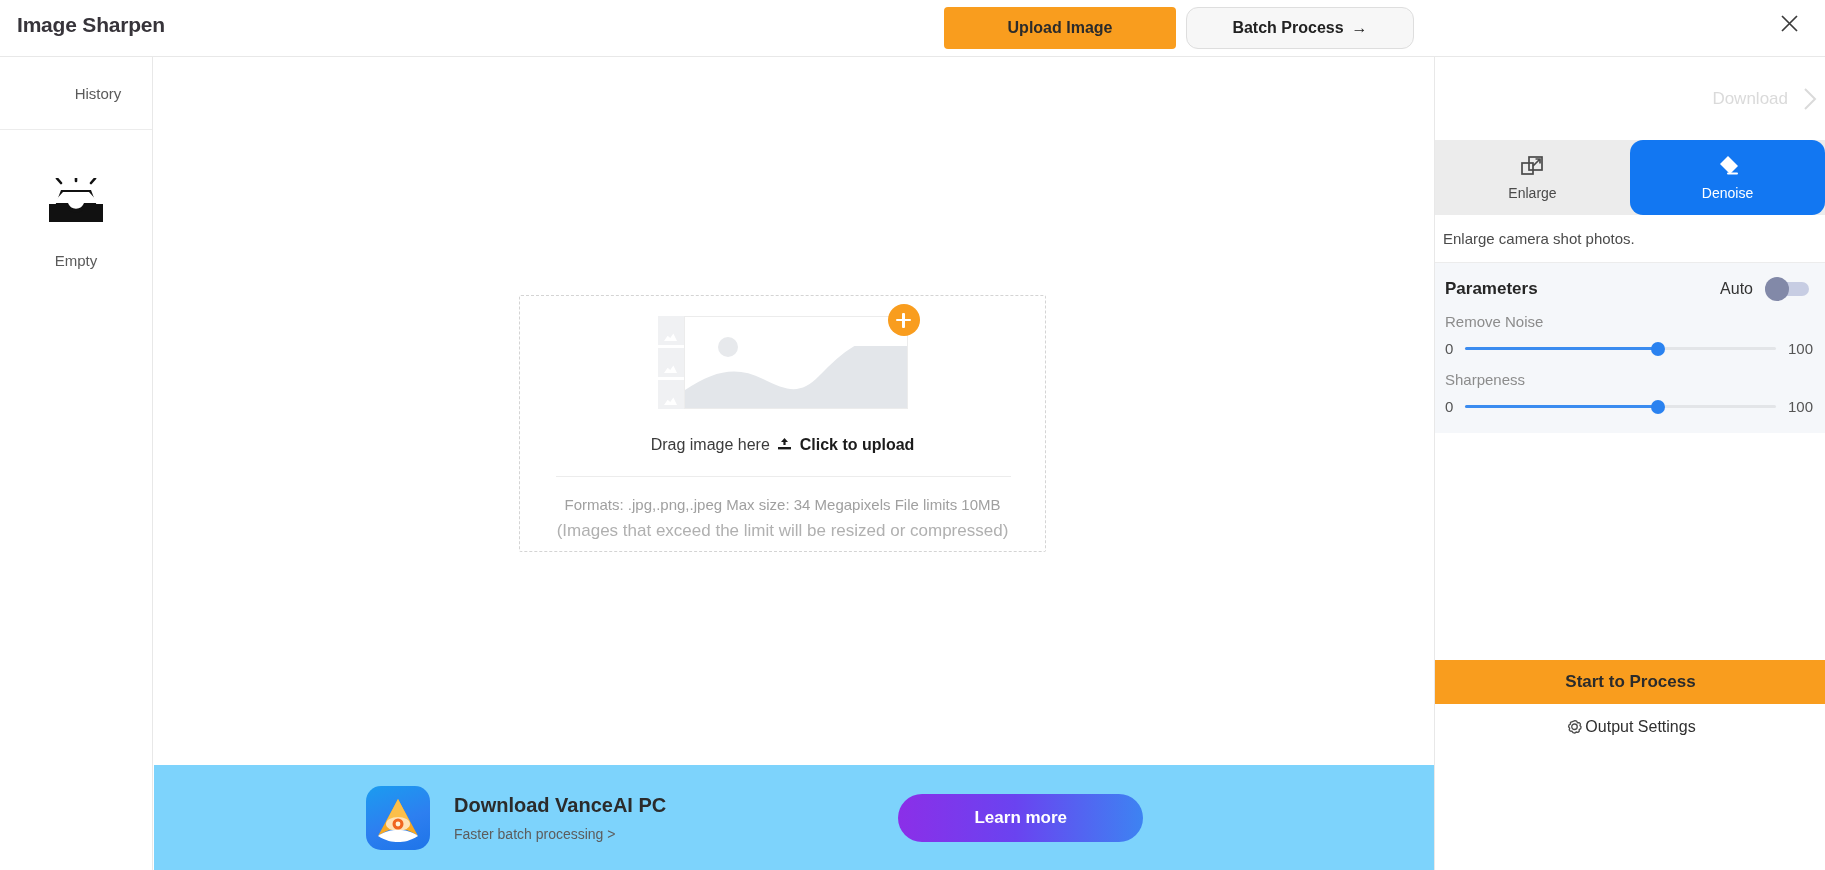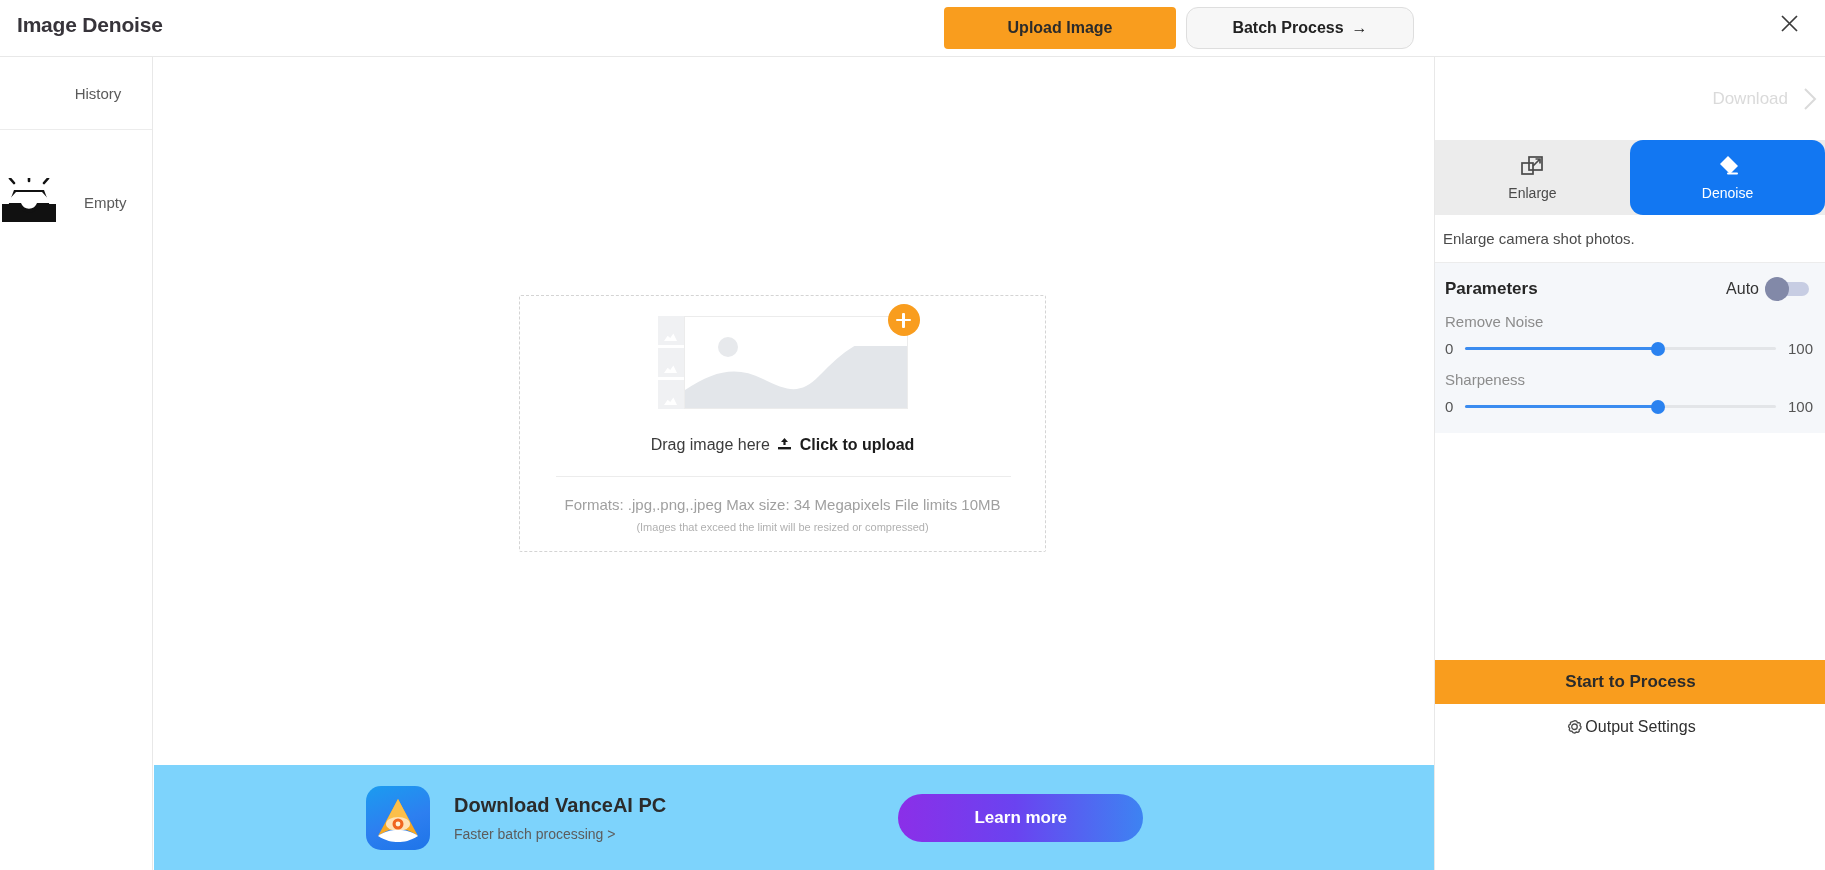--- a/index.html
+++ b/index.html
@@ -56,21 +56,21 @@
     border-right: 1px solid #e8e8e8;
   }
   .sidebar-head {
     height: 73px;
     border-bottom: 1px solid #ececec;
     display: flex; align-items: center; justify-content: center; padding-left: 44px;
   }
   .sidebar-head span { font-size: 15px; color: #5a5a5a; }
   .sidebar-empty {
     margin-top: 48px;
-    display: flex; flex-direction: row; align-items: center; gap: 26px;
+    display: flex; flex-direction: column; align-items: center; gap: 26px;
   }
   .empty-label { font-size: 15px; color: #5a5a5a; }
 
   
   .canvas {
     position: absolute; left: 154px; top: 57px;
     width: 1250px; height: 708px;
     background: #ffffff;
   }
   .dropzone {
@@ -134,21 +134,21 @@
   .drop-divider {
     position: absolute; left: 36px; top: 180px;
     width: 455px; height: 1px; background: #ececec;
   }
   .drop-formats {
     position: absolute; left: 0; top: 200px; width: 100%;
     text-align: center; font-size: 15px; color: #a0a0a0;
   }
   .drop-note {
     position: absolute; left: 0; top: 225px; width: 100%;
-    text-align: center; font-size: 11px; color: #b0b0b0;
+    text-align: center; font-size: 17px; color: #b0b0b0;
   }
 
   
   .banner {
     position: absolute; left: 154px; top: 765px;
     width: 1350px; height: 105px;
     background: #7dd3fc;
     display: flex; align-items: center;
   }
   .banner-logo {
@@ -204,21 +204,21 @@
 
   .params {
     background: #f5f7fa;
     padding: 16px 12px 18px 10px;
   }
   .params-head {
     display: flex; align-items: center; justify-content: space-between;
     padding-right: 4px;
   }
   .params-title { font-size: 17px; font-weight: 700; color: #262626; }
-  .auto-wrap { display: flex; align-items: center; gap: 6px; }
+  .auto-wrap { display: flex; align-items: center; gap: 12px; }
   .auto-label { font-size: 16px; color: #333; }
   .toggle {
     width: 44px; height: 14px; border-radius: 7px;
     background: #c7cde3; position: relative; cursor: pointer;
   }
   .toggle .knob {
     position: absolute; left: 0; top: -5px;
     width: 24px; height: 24px; border-radius: 50%;
     background: #8289a8;
   }
@@ -259,21 +259,21 @@
     cursor: pointer;
     font-size: 16px; color: #2f2f2f;
   }
 </style>
 </head>
 <body>
 
 <div id="app">
 
   <div class="header">
-    <div class="app-title">Image Denoise</div>
+    <div class="app-title">Image Sharpen</div>
 
     <button class="btn-upload">Upload Image</button>
 
     <button class="btn-batch">
       <span>Batch Process</span>
       <span>→</span>
     </button>
 
     <button class="btn-close">
       <svg width="19" height="19" viewBox="0 0 19 19">

